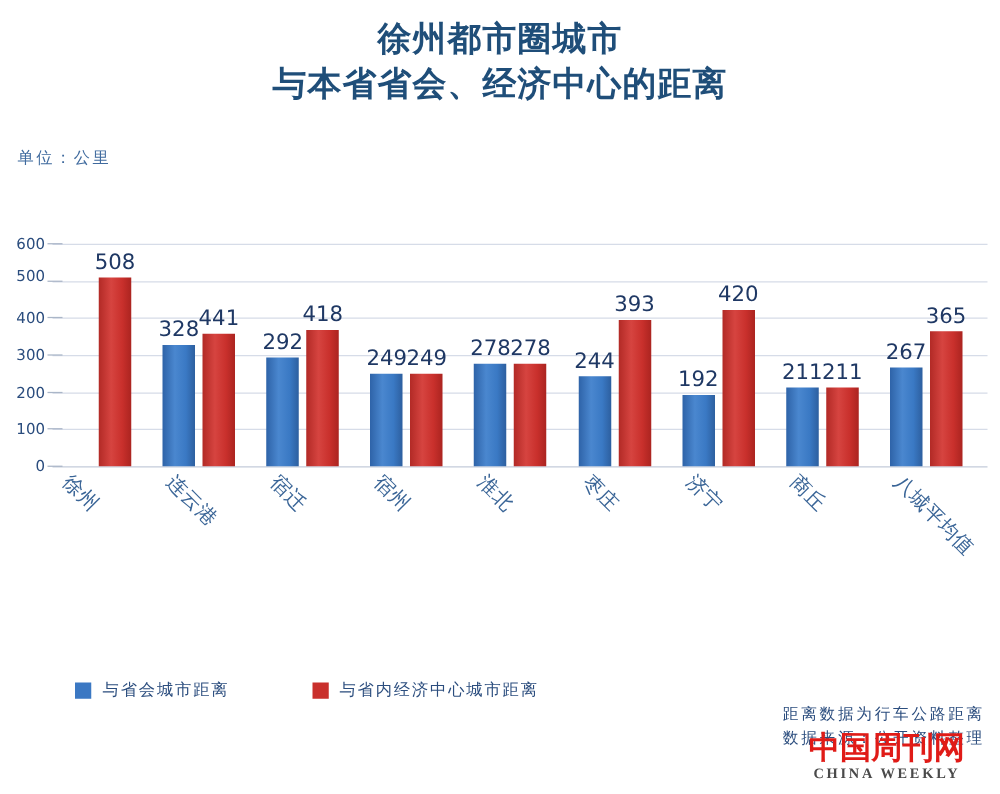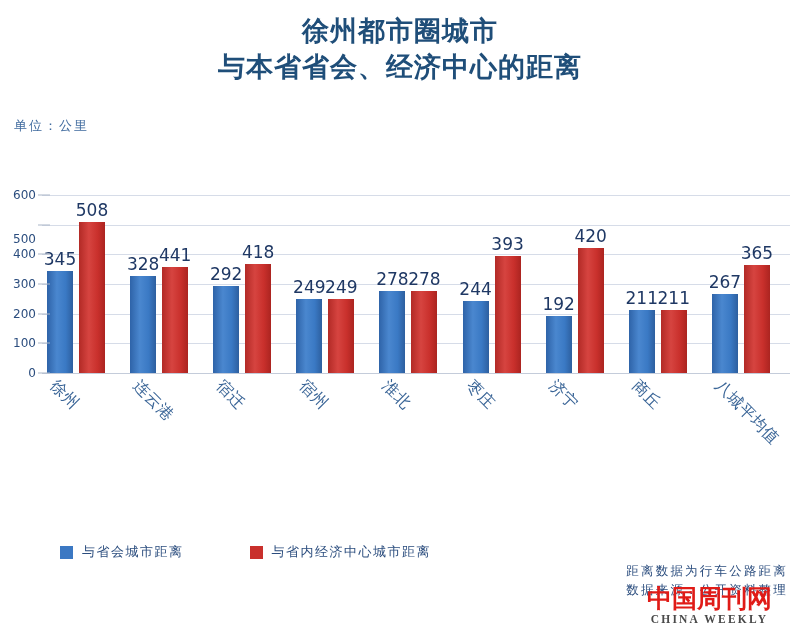--- a/index.html
+++ b/index.html
@@ -217,36 +217,33 @@
   </div>
 
   <div class="unit-caption">单位：公里</div>
 
   <div class="y-labels" id="y-labels">
       <div class="y-tick" style="top: 178px;">0</div>
       <div class="y-tick" style="top: 148.333px;">100</div>
       <div class="y-tick" style="top: 118.667px;">200</div>
       <div class="y-tick" style="top: 89px;">300</div>
       <div class="y-tick" style="top: 59.3333px;">400</div>
-      <div class="y-tick" style="top: 44px;">500</div>
+      <div class="y-tick" style="top: 26px;">500</div>
       <div class="y-tick" style="top: 0px;">600</div>
     </div>
 
   <div class="plot-area" id="plot-area">
       <div class="gridline baseline" style="top: 178px;"></div>
       <div class="gridline" style="top: 148.333px;"></div>
       <div class="gridline" style="top: 118.667px;"></div>
       <div class="gridline" style="top: 89px;"></div>
       <div class="gridline" style="top: 59.3333px;"></div>
       <div class="gridline" style="top: 29.6667px;"></div>
       <div class="gridline" style="top: 0px;"></div>
       <div class="group" style="left: 0px; width: 83.1111px;">
-        <div class="bar series-0" title="与省会城市距离 徐州: 345" style="height: 102.35px;">
-          <div class="bar-label">345</div>
-        </div>
         <div class="bar series-1" title="与省内经济中心城市距离 徐州: 508" style="height: 150.707px;">
           <div class="bar-label">508</div>
         </div>
       </div>
       <div class="group" style="left: 83.1111px; width: 83.1111px;">
         <div class="bar series-0" title="与省会城市距离 连云港: 328" style="height: 97.3067px;">
           <div class="bar-label">328</div>
         </div>
         <div class="bar series-1" title="与省内经济中心城市距离 连云港: 441" style="height: 106px;">
           <div class="bar-label">441</div>

